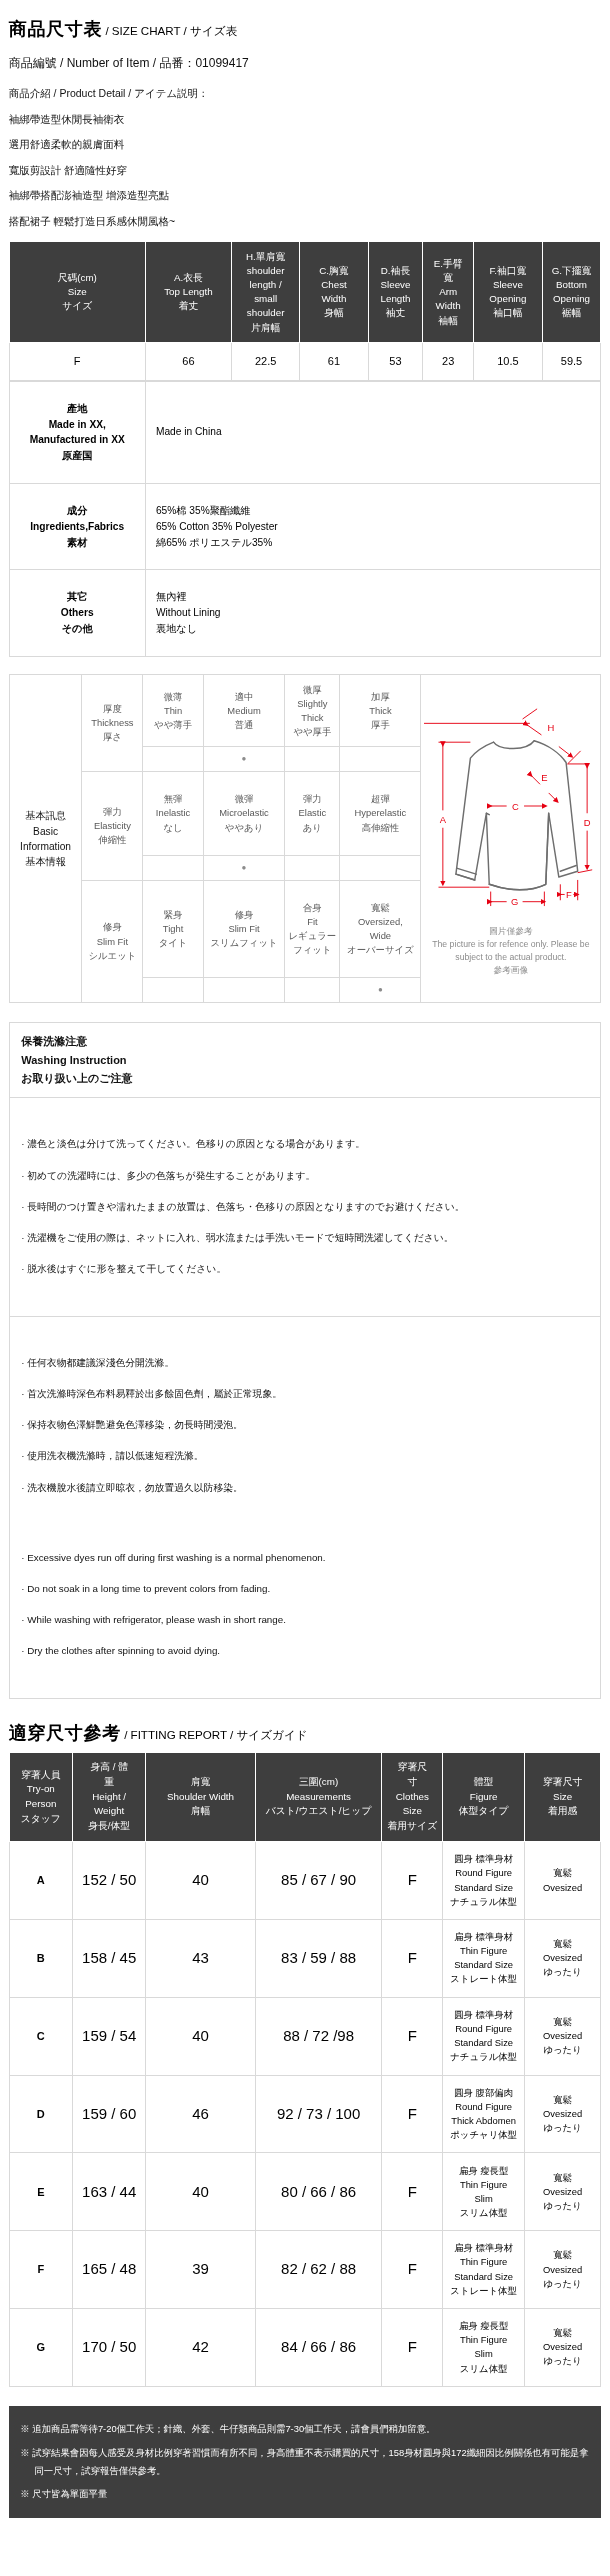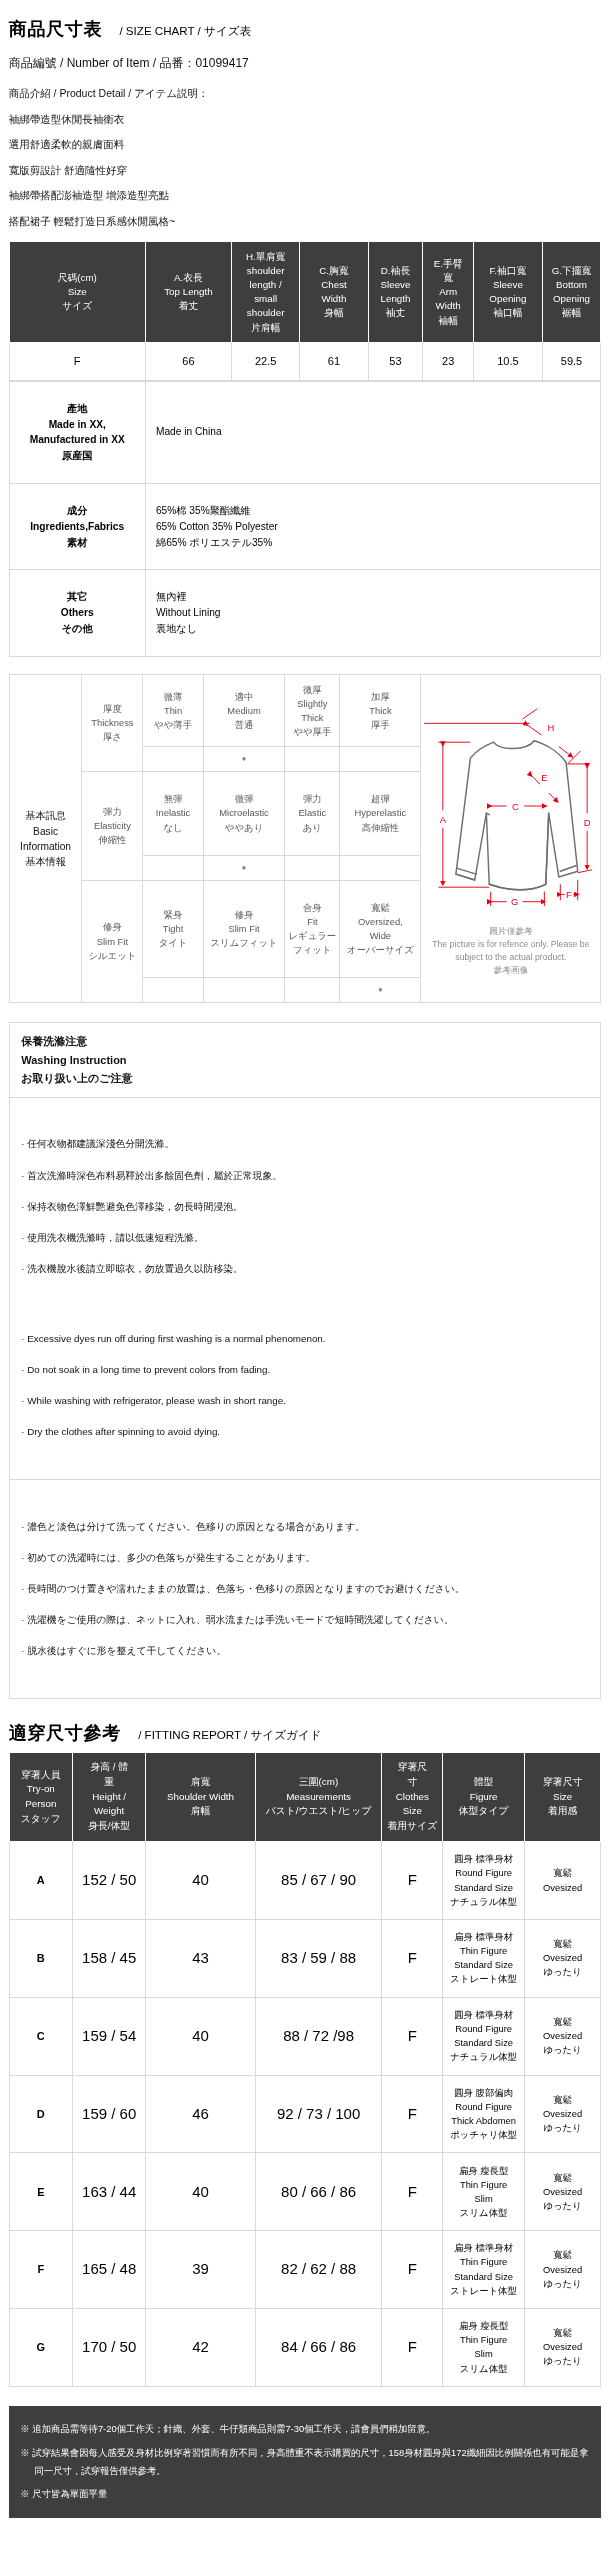--- a/index.html
+++ b/index.html
@@ -1,21 +1,21 @@
 <!DOCTYPE html>
 <html style="font-size:11.6px"><head>
 <meta charset="utf-8">
 <style>
   html,body{margin:0;padding:0;background:#fff;}
   body{width:610px;font-family:"Liberation Sans",sans-serif;color:#000;-webkit-font-smoothing:antialiased;}
   .wrap{padding:7.3px 8.7px 0 8.7px;}
   
   .sec-title{margin:10.2px 0 4.4px 0;}
   .sec-title .zh{font-size:18px;font-weight:bold;letter-spacing:0.7px;}
-  .sec-title .rest{font-size:11.6px;font-weight:normal;margin-left:14px;}
+  .sec-title .rest{font-size:11.6px;font-weight:normal;margin-left:0;}
   .info-line{font-size:12px;line-height:1.5;margin:13px 0;color:#111;}
   .detail-line{font-size:10.5px;line-height:1.6;margin:8.7px 0;color:#111;}
   
   table{border-collapse:collapse;width:100%;table-layout:fixed;}
   td,th{border:0.7px solid #d9d9d9;white-space:pre-line;word-wrap:break-word;}
   th.dark, td.dark{background:#3e3e3e;color:#fff;border:1.5px solid #fff;font-weight:normal;}
   
   .size-table{margin-top:11.6px;}
   .size-table th{font-size:9.8px;line-height:1.45;padding:7.3px 1.5px;text-align:center;vertical-align:middle;}
   .size-table td{font-size:11px;text-align:center;padding:12.3px 1.5px;}
@@ -310,42 +310,42 @@
   <table class="wash-table">
     <tbody>
         <tr>
       <td class="wash-title">保養洗滌注意
 Washing Instruction
 お取り扱い上のご注意</td>
     </tr>
     <tr>
       <td>
         <div class="wash-group">
+          <div class="wash-line">· 濃色と淡色は分けて洗ってください。色移りの原因となる場合があります。</div>
+          <div class="wash-line">· 初めての洗濯時には、多少の色落ちが発生することがあります。</div>
+          <div class="wash-line">· 長時間のつけ置きや濡れたままの放置は、色落ち・色移りの原因となりますのでお避けください。</div>
+          <div class="wash-line">· 洗濯機をご使用の際は、ネットに入れ、弱水流または手洗いモードで短時間洗濯してください。</div>
+          <div class="wash-line">· 脱水後はすぐに形を整えて干してください。</div>
+        </div>
+      </td>
+    </tr>
+    <tr>
+      <td>
+        <div class="wash-group">
           <div class="wash-line">· 任何衣物都建議深淺色分開洗滌。</div>
           <div class="wash-line">· 首次洗滌時深色布料易釋於出多餘固色劑，屬於正常現象。</div>
           <div class="wash-line">· 保持衣物色澤鮮艷避免色澤移染，勿長時間浸泡。</div>
           <div class="wash-line">· 使用洗衣機洗滌時，請以低速短程洗滌。</div>
           <div class="wash-line">· 洗衣機脫水後請立即晾衣，勿放置過久以防移染。</div>
         </div>
         <div class="wash-group">
           <div class="wash-line">· Excessive dyes run off during first washing is a normal phenomenon.</div>
           <div class="wash-line">· Do not soak in a long time to prevent colors from fading.</div>
           <div class="wash-line">· While washing with refrigerator, please wash in short range.</div>
           <div class="wash-line">· Dry the clothes after spinning to avoid dying.</div>
-        </div>
-      </td>
-    </tr>
-    <tr>
-      <td>
-        <div class="wash-group">
-          <div class="wash-line">· 濃色と淡色は分けて洗ってください。色移りの原因となる場合があります。</div>
-          <div class="wash-line">· 初めての洗濯時には、多少の色落ちが発生することがあります。</div>
-          <div class="wash-line">· 長時間のつけ置きや濡れたままの放置は、色落ち・色移りの原因となりますのでお避けください。</div>
-          <div class="wash-line">· 洗濯機をご使用の際は、ネットに入れ、弱水流または手洗いモードで短時間洗濯してください。</div>
-          <div class="wash-line">· 脱水後はすぐに形を整えて干してください。</div>
         </div>
       </td>
     </tr>
   </tbody>
     </table>
 
   <div class="sec-title" style="margin-top:22px">
     <span class="zh">適穿尺寸參考</span>
     <span class="rest">/ FITTING REPORT / サイズガイド</span>
   </div>

